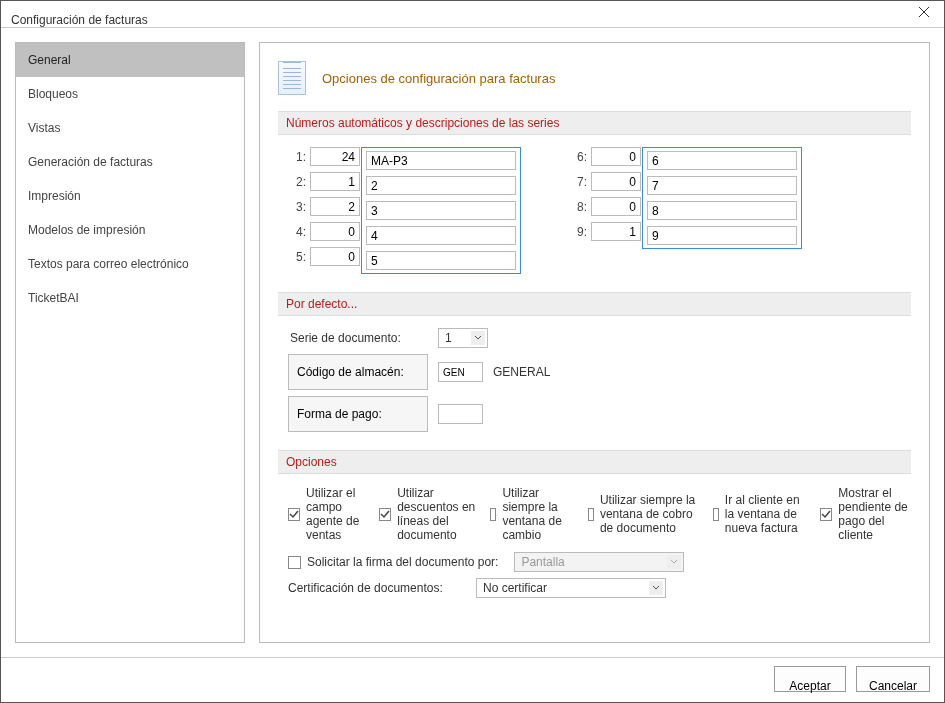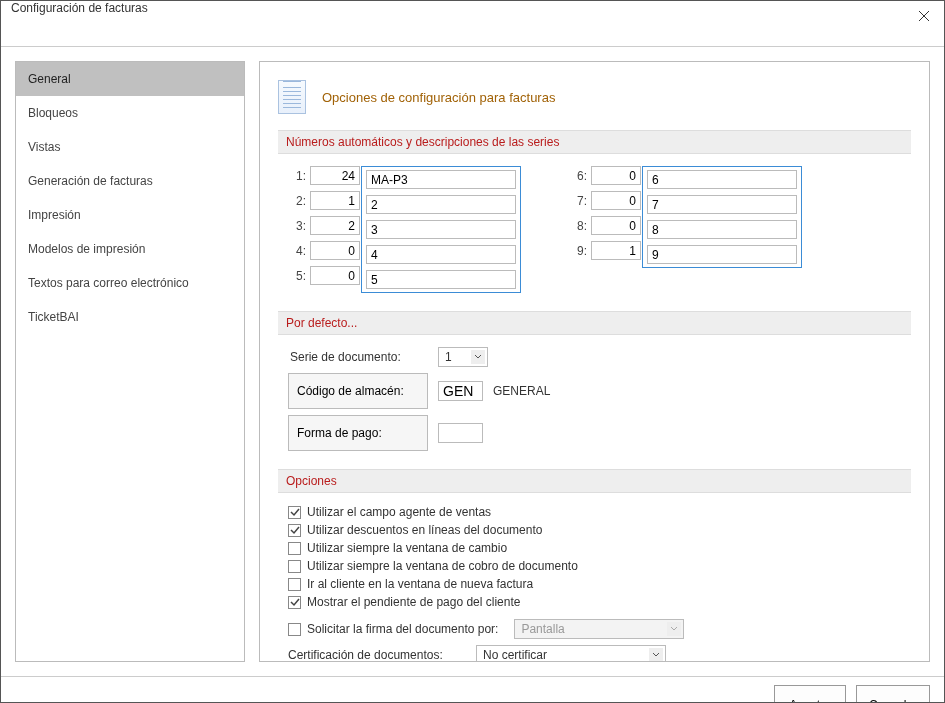--- a/index.html
+++ b/index.html
@@ -7,23 +7,23 @@
   font-family: "Segoe UI", Tahoma, sans-serif;
   font-size: 12px;
   background: #fff;
   color: #333;
   width: 945px;
   height: 703px;
   overflow: hidden;
   border: 1px solid #555;
 }
 .titlebar {
-  height: 46px;
+  height: 27px;
   display: flex;
-  align-items: flex-start;
+  align-items: flex-end;
   padding-left: 10px;
   border-bottom: 1px solid #ccc;
   background: #fff;
 }
 .titlebar .title { flex: 1; font-size: 12px; }
 .titlebar .close-btn {
   width: 40px; height: 30px;
   display: flex; align-items: center; justify-content: center;
   cursor: pointer;
 }
@@ -132,27 +132,27 @@
   height: 20px;
   border: 1px solid #bbb;
   background: #fff;
   display: flex; align-items: center; justify-content: space-between;
   padding: 0 2px 0 6px;
   font-size: 12px;
   cursor: pointer;
 }
 .combo .arrow { width: 14px; height: 14px; background: #eee; display:flex; align-items:center; justify-content:center; }
 .combo .arrow svg { width:8px; height:8px; }
-.short-input { width: 45px; height: 20px; border:1px solid #bbb; padding:0 4px; font-family:inherit; font-size:14px; }
+.short-input { width: 45px; height: 20px; border:1px solid #bbb; padding:0 4px; font-family:inherit; font-size:10px; }
 .sm-combo { width: 50px; }
 .md-combo { width: 170px; }
 .lg-combo { width: 190px; }
 .combo.disabled { background:#f3f3f3; color:#999; cursor: default; }
 
-.options-list { display:flex; flex-direction:column; gap:4px; margin:0 0 10px 10px; }
+.options-list { display:flex; flex-direction:row; gap:12px; margin:0 0 10px 10px; }
 .chk-row { display:flex; align-items:center; gap:6px; }
 .chk {
   width:13px; height:13px; border:1px solid #888; background:#fff;
   display:flex; align-items:center; justify-content:center;
   cursor:pointer;
 }
 .chk.checked svg { width:10px; height:10px; display:block; }
 .chk svg { display:none; }
 .chk.checked { }
 .cert-row { display:flex; align-items:center; gap:10px; margin:6px 0 0 10px; }

